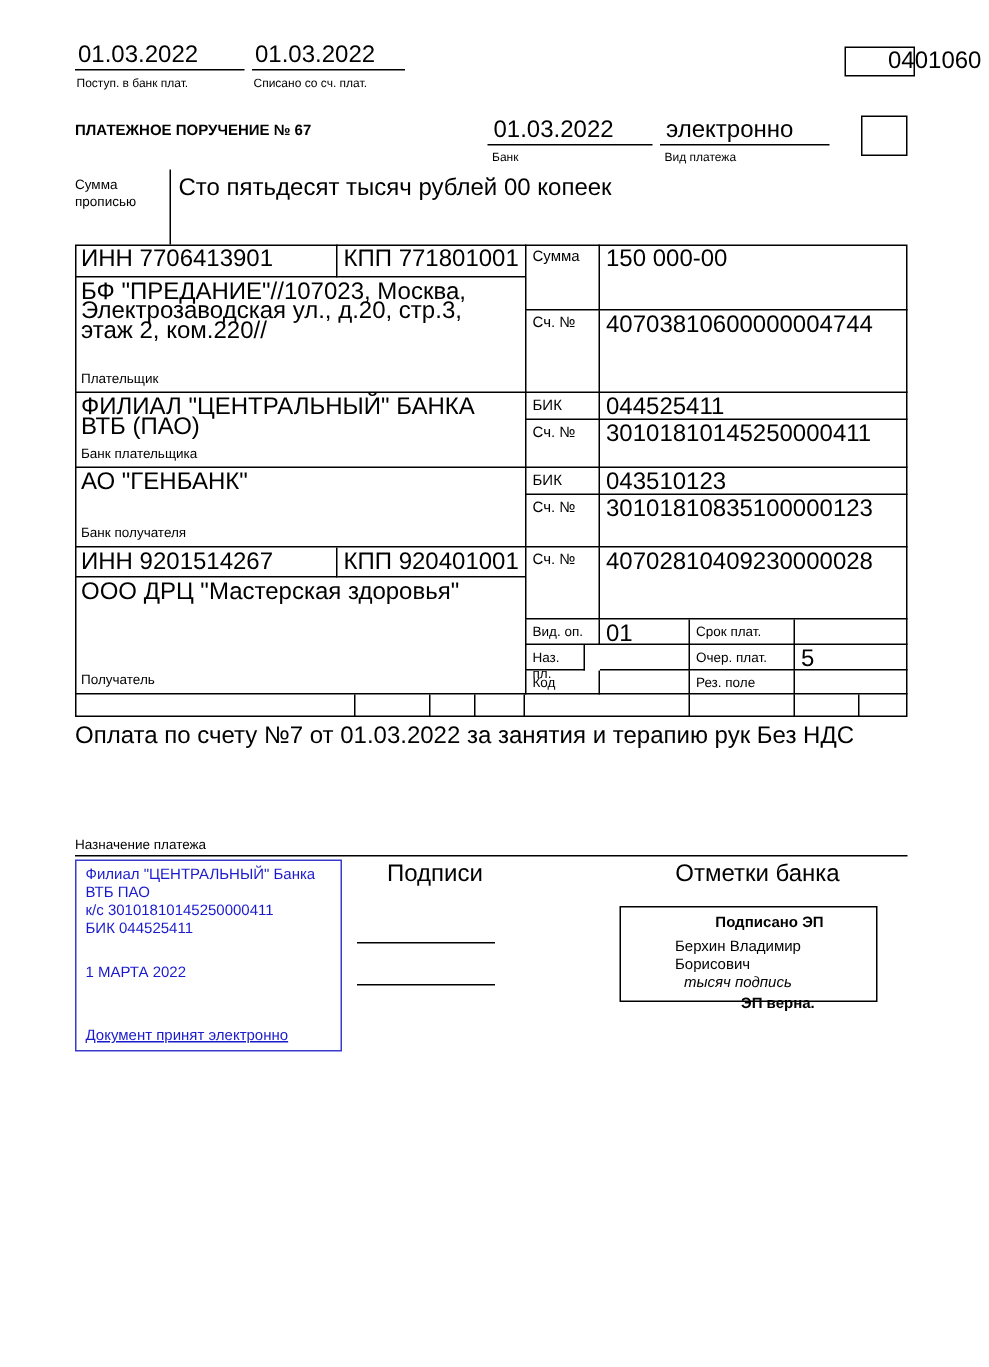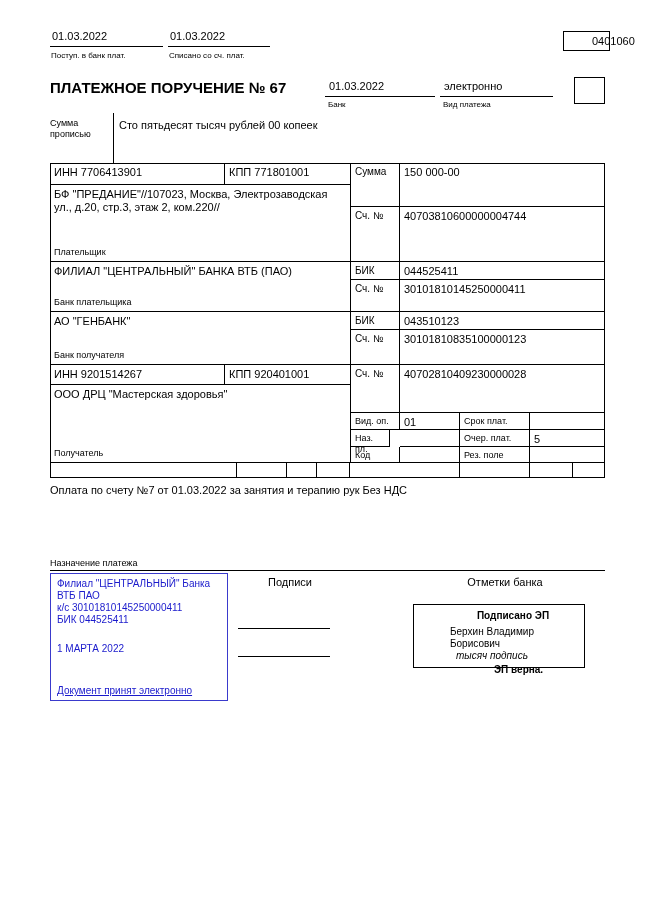--- a/index.html
+++ b/index.html
@@ -6,22 +6,22 @@
   .page{position:relative;width:659px;height:911px;background:#fff;
         font-family:"Liberation Sans",sans-serif;color:#000;overflow:hidden;}
   .abs{position:absolute;box-sizing:border-box;}
   .bb{border-bottom:1px solid #000;}
   .br{border-right:1px solid #000;}
   .bl{border-left:1px solid #000;}
   .box{border:1px solid #000;padding-left:28px;}
   .f8{font-size:8px;line-height:10px;}
   .f9{font-size:9px;line-height:11px;}
   .f10{font-size:10px;line-height:12px;}
-  .f11{font-size:11px;line-height:13px;}
-  .f12{font-size:15px;line-height:14px;}
+  .f11{font-size:16px;line-height:13px;}
+  .f12{font-size:10px;line-height:14px;}
   .b{font-weight:bold;}
   .cell{padding:3px 4px;}
   .between{display:flex;flex-direction:column;justify-content:space-between;}
   .pre{white-space:pre-line;}
   .ctr{text-align:center;}
   .bluebox{border:1px solid #3a3acc;color:#1a1acc;}
 </style>
 </head>
 <body>
 

